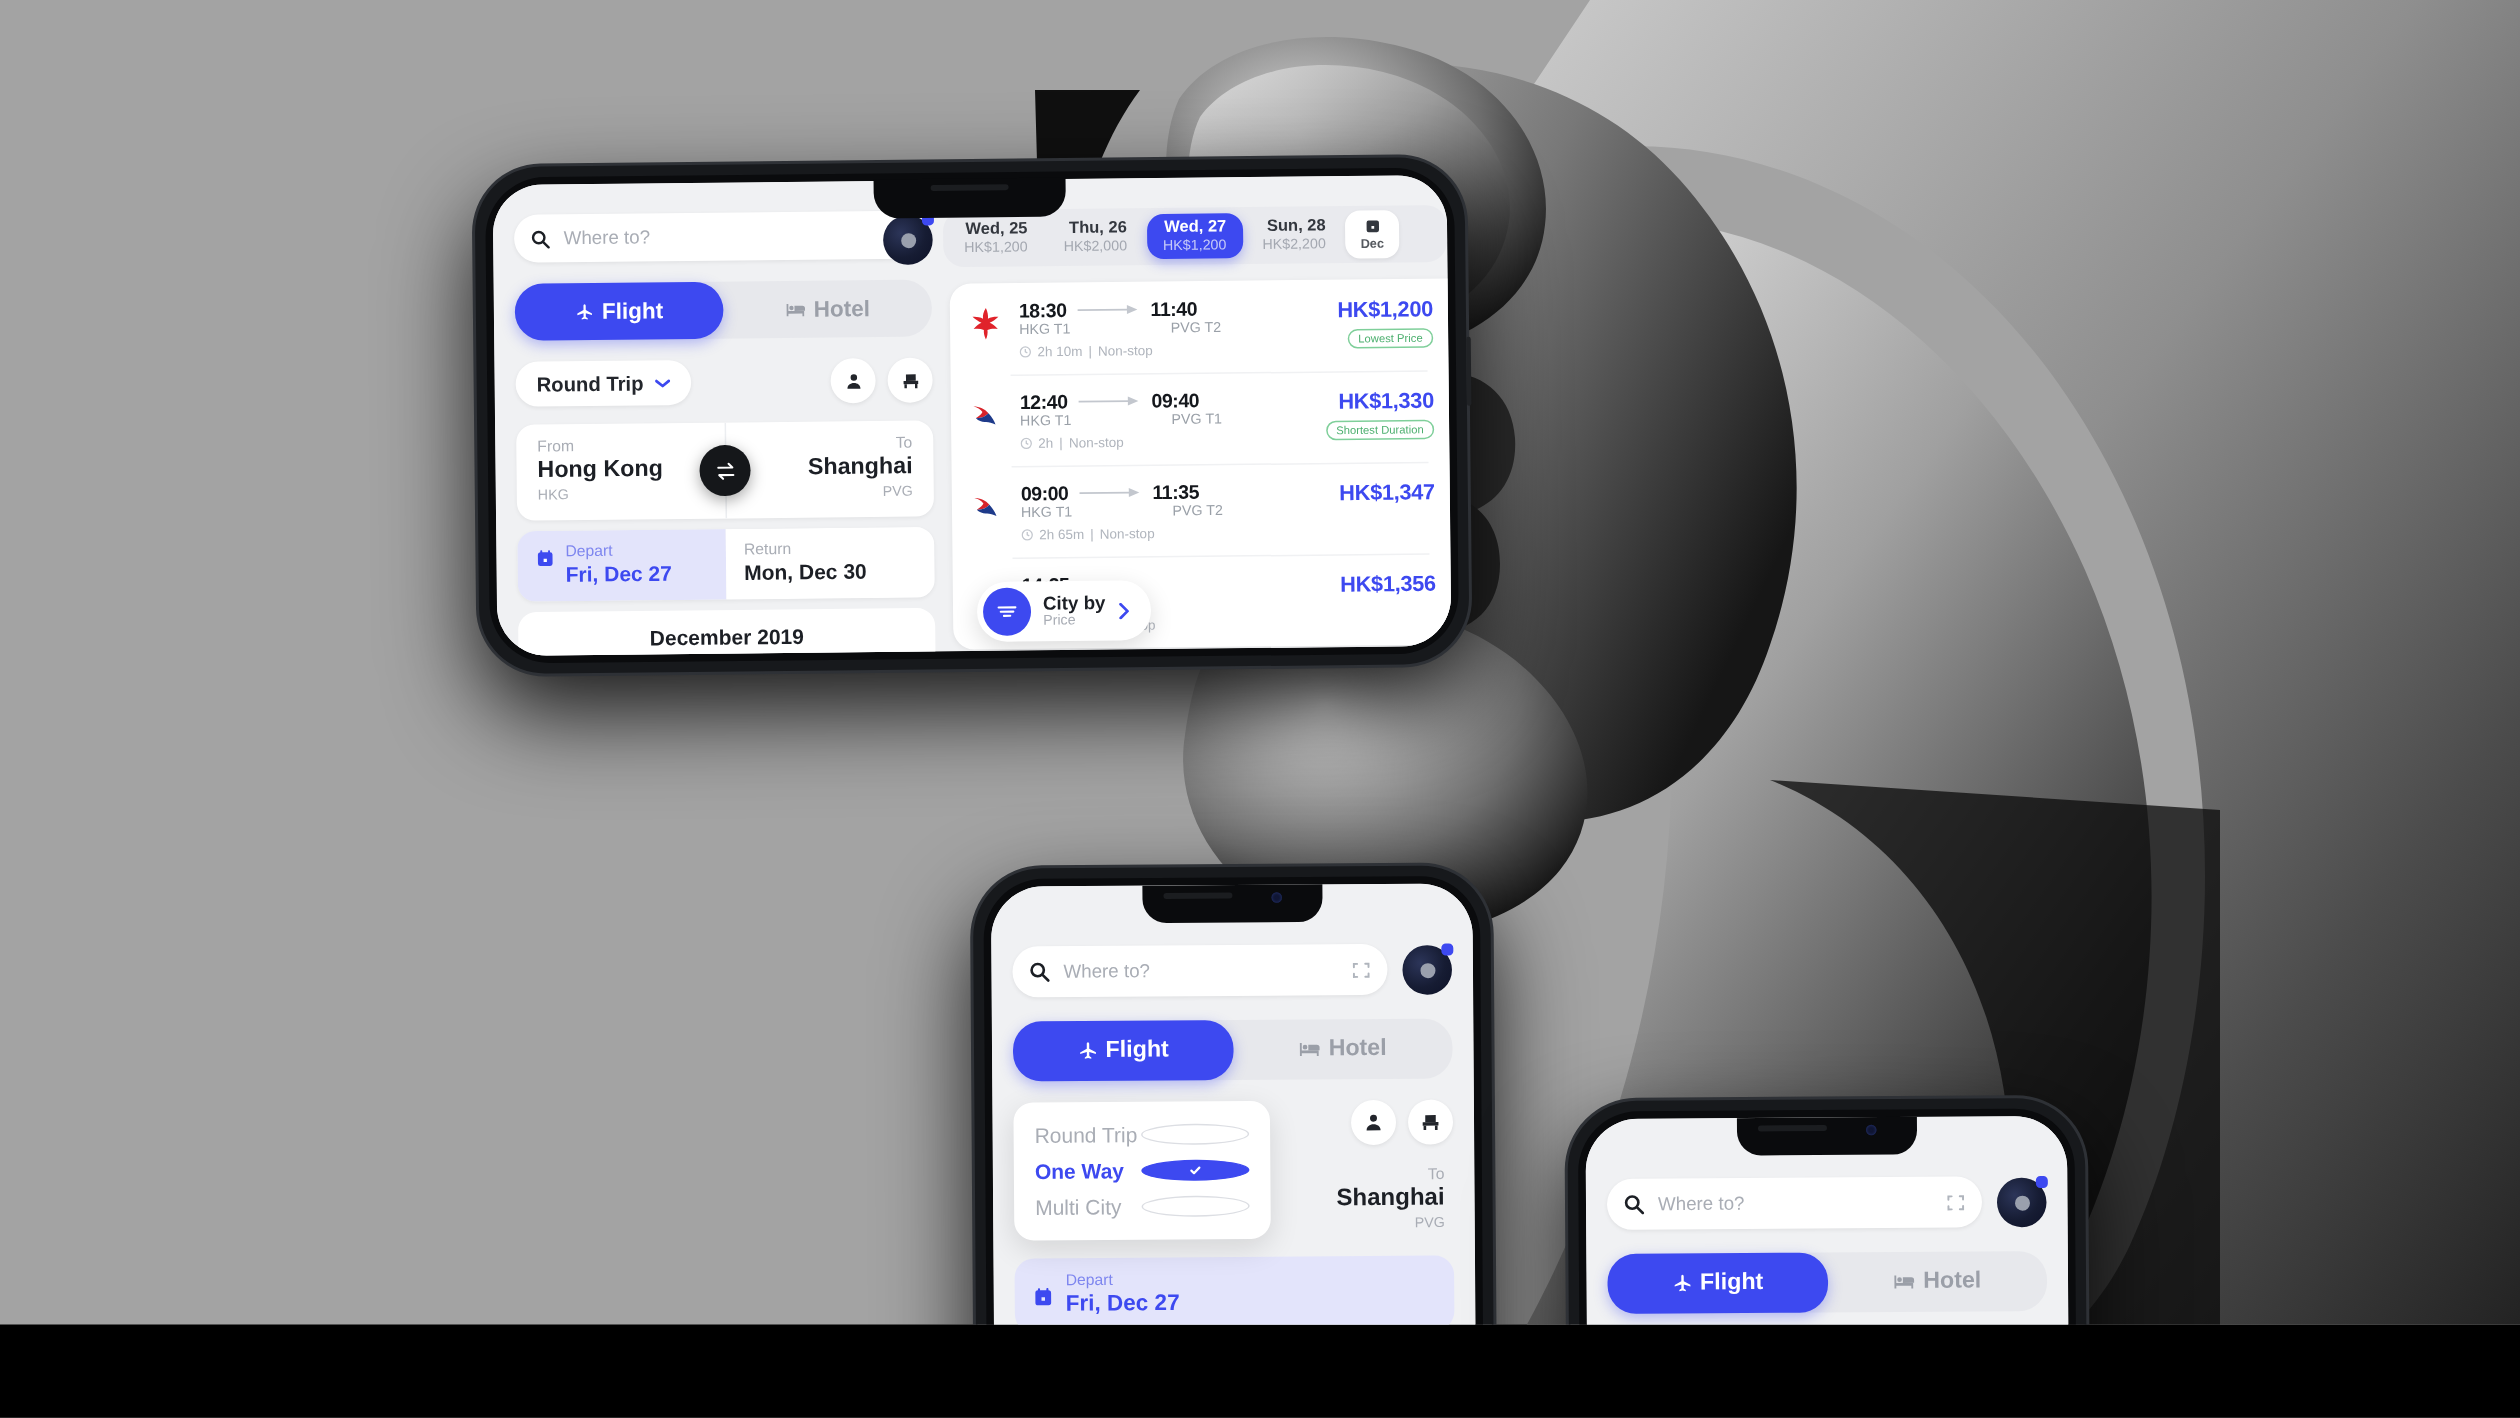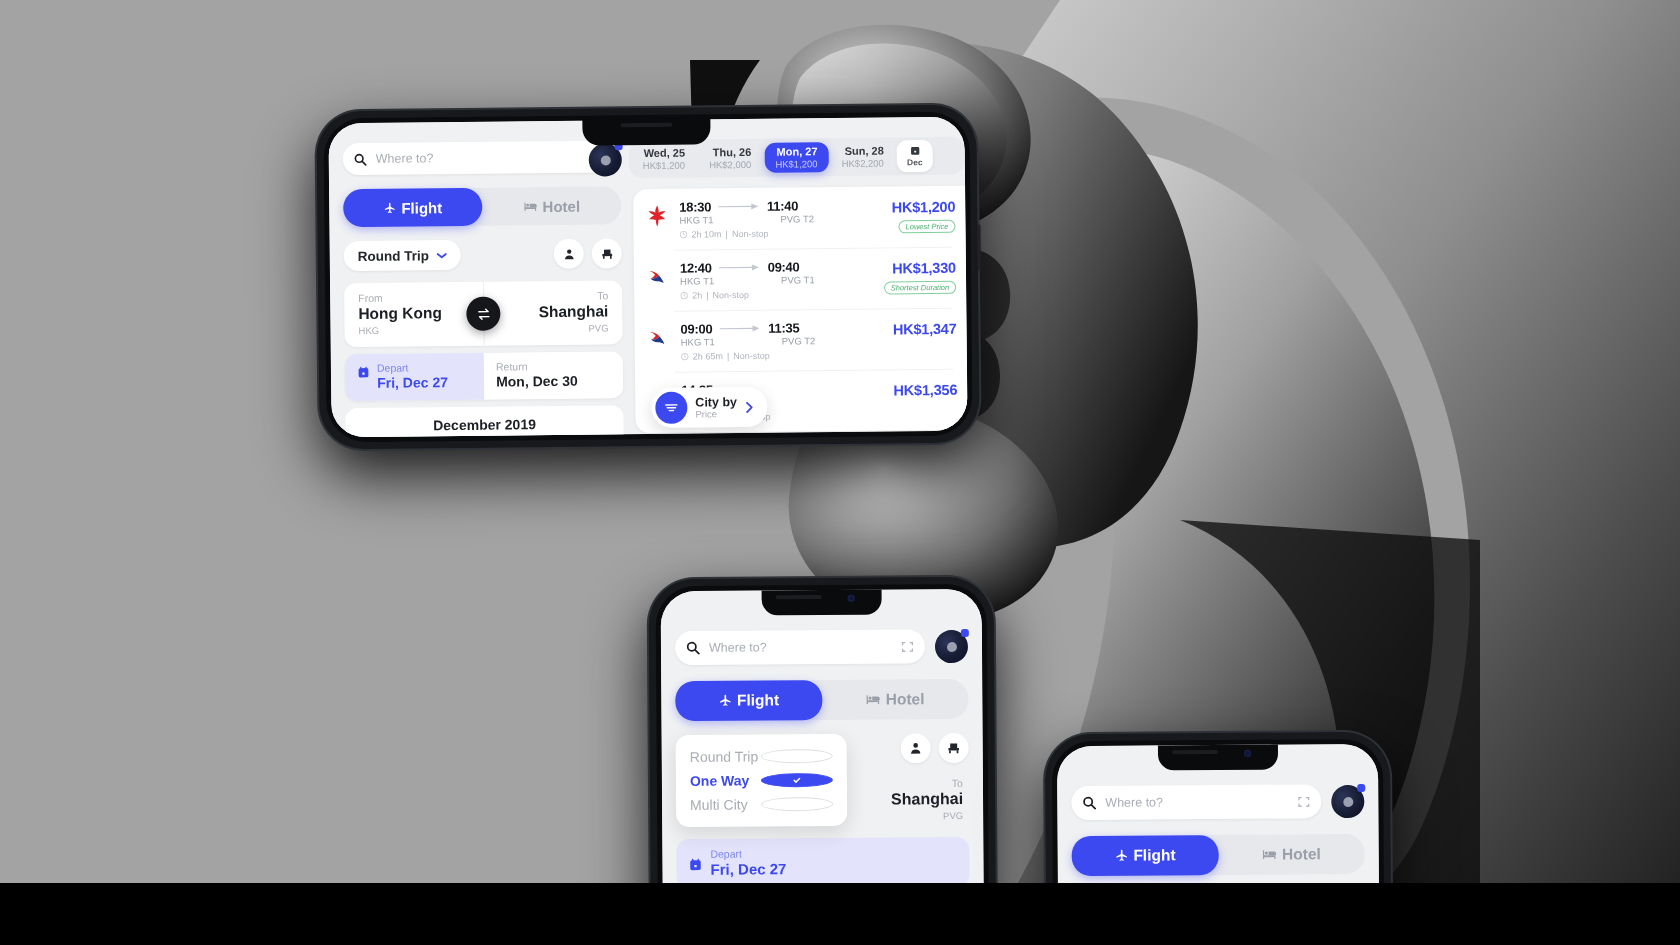--- a/index.html
+++ b/index.html
@@ -117,21 +117,21 @@
   .fmid { flex:1; min-width:0; }
   .ftimes { display:flex; align-items:center; gap:7px; }
   .ftime { font-size:13px; font-weight:bold; color:#14171c; letter-spacing:-.3px; }
   .arrowline { flex:none; width:42px; height:9px; }
   .fterms { display:flex; gap:7px; margin-top:0px; }
   .fterm { font-size:9.5px; color:#9aa0a8; width:52px; }
   .fmeta { font-size:9px; color:#b0b5bd; margin-top:4px; display:flex; align-items:center; gap:4px; }
   .fright { text-align:right; flex:none; width:86px; padding-top:2px; }
   .price { font-size:14.5px; font-weight:bold; color:#3d49f0; letter-spacing:-.2px; }
   .tag { display:inline-block; margin-top:3px; border:1px solid #7fcf9a; color:#4caf6e;
-         border-radius:9px; font-size:7.5px; padding:1px 6px; white-space:nowrap;font-style:italic; }
+         border-radius:9px; font-size:7.5px; padding:1px 6px; white-space:nowrap; }
 
   .sortpill { position:absolute; left:16px; bottom:6px; display:flex; align-items:center; gap:8px;
               background:#fff; border-radius:22px; padding:4px 14px 4px 4px;
               box-shadow:0 5px 16px rgba(0,0,0,.14); z-index:12; }
   .sortcirc { width:32px; height:32px; border-radius:50%; background:#3d49f0; display:flex;
               align-items:center; justify-content:center; flex:none; }
   .sortlbl .s1 { font-size:12.5px; font-weight:bold; color:#1c1f25; }
   .sortlbl .s2 { font-size:9.5px; color:#a9adb5; margin-top:-1px; }
 
   
@@ -347,21 +347,21 @@
             <div class="dstrip" style="flex:1;">
               <div class="dchip">
                 <div class="d1">Wed, 25</div>
                 <div class="d2">HK$1,200</div>
               </div>
               <div class="dchip">
                 <div class="d1">Thu, 26</div>
                 <div class="d2">HK$2,000</div>
               </div>
               <div class="dchip on">
-                <div class="d1">Mon, 27</div>
+                <div class="d1">Wed, 27</div>
                 <div class="d2">HK$1,200</div>
               </div>
               <div class="dchip">
                 <div class="d1">Sun, 28</div>
                 <div class="d2">HK$2,200</div>
               </div>
               <div class="calbtn">
                 <span class="ico">
                   <svg width="11" height="11" viewBox="0 0 24 24" fill="#33373e">
                     <rect x="3" y="4" width="18" height="17" rx="3"></rect>

